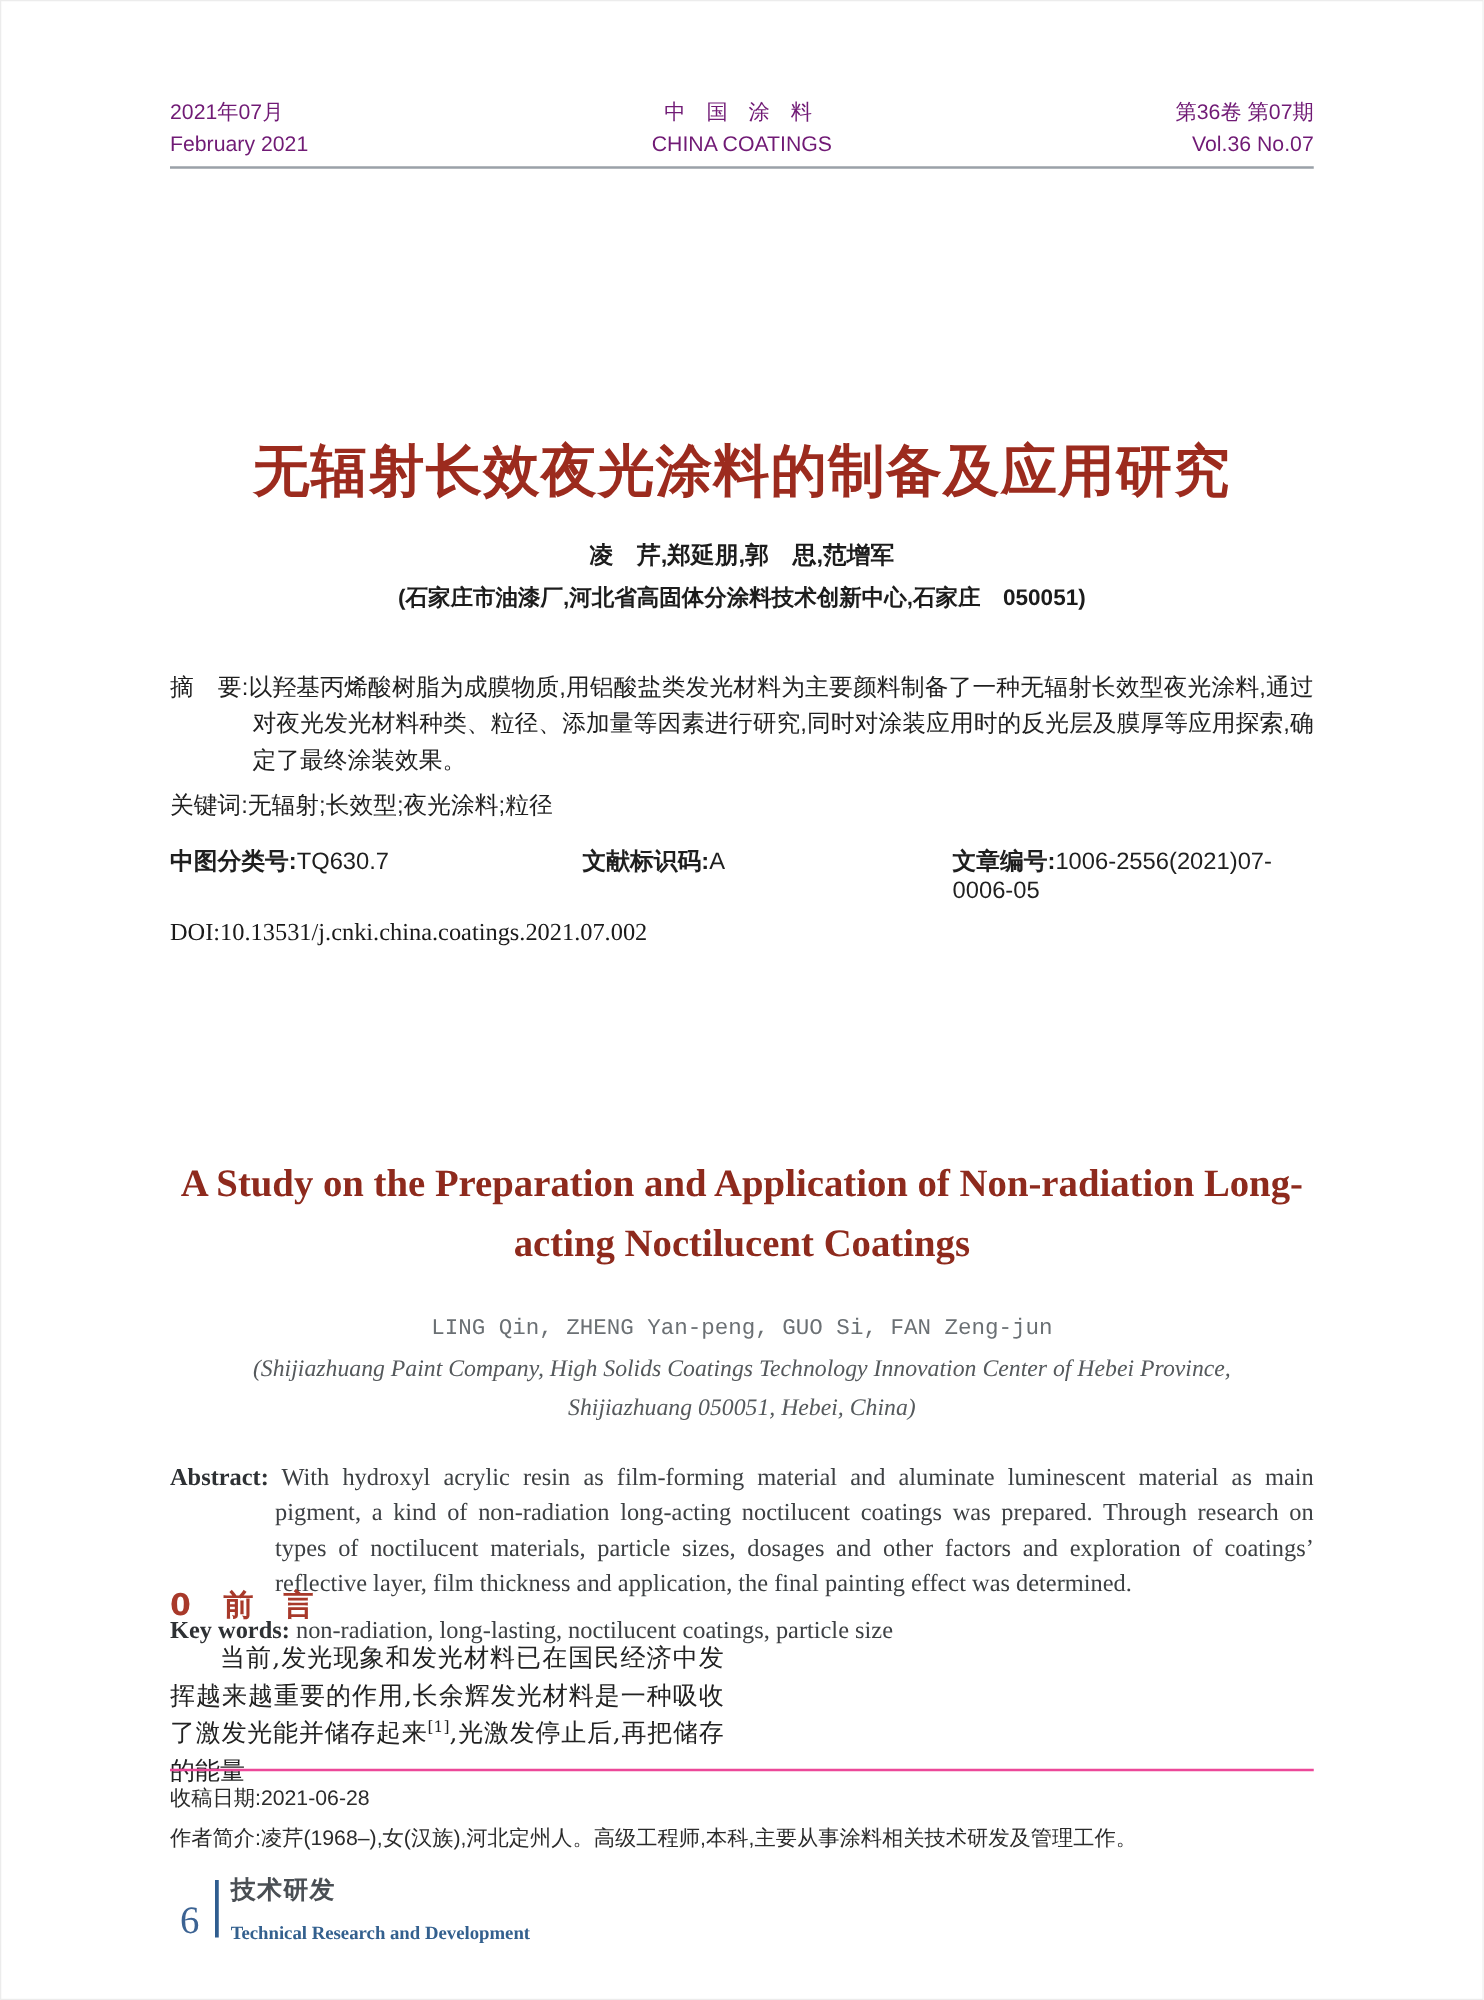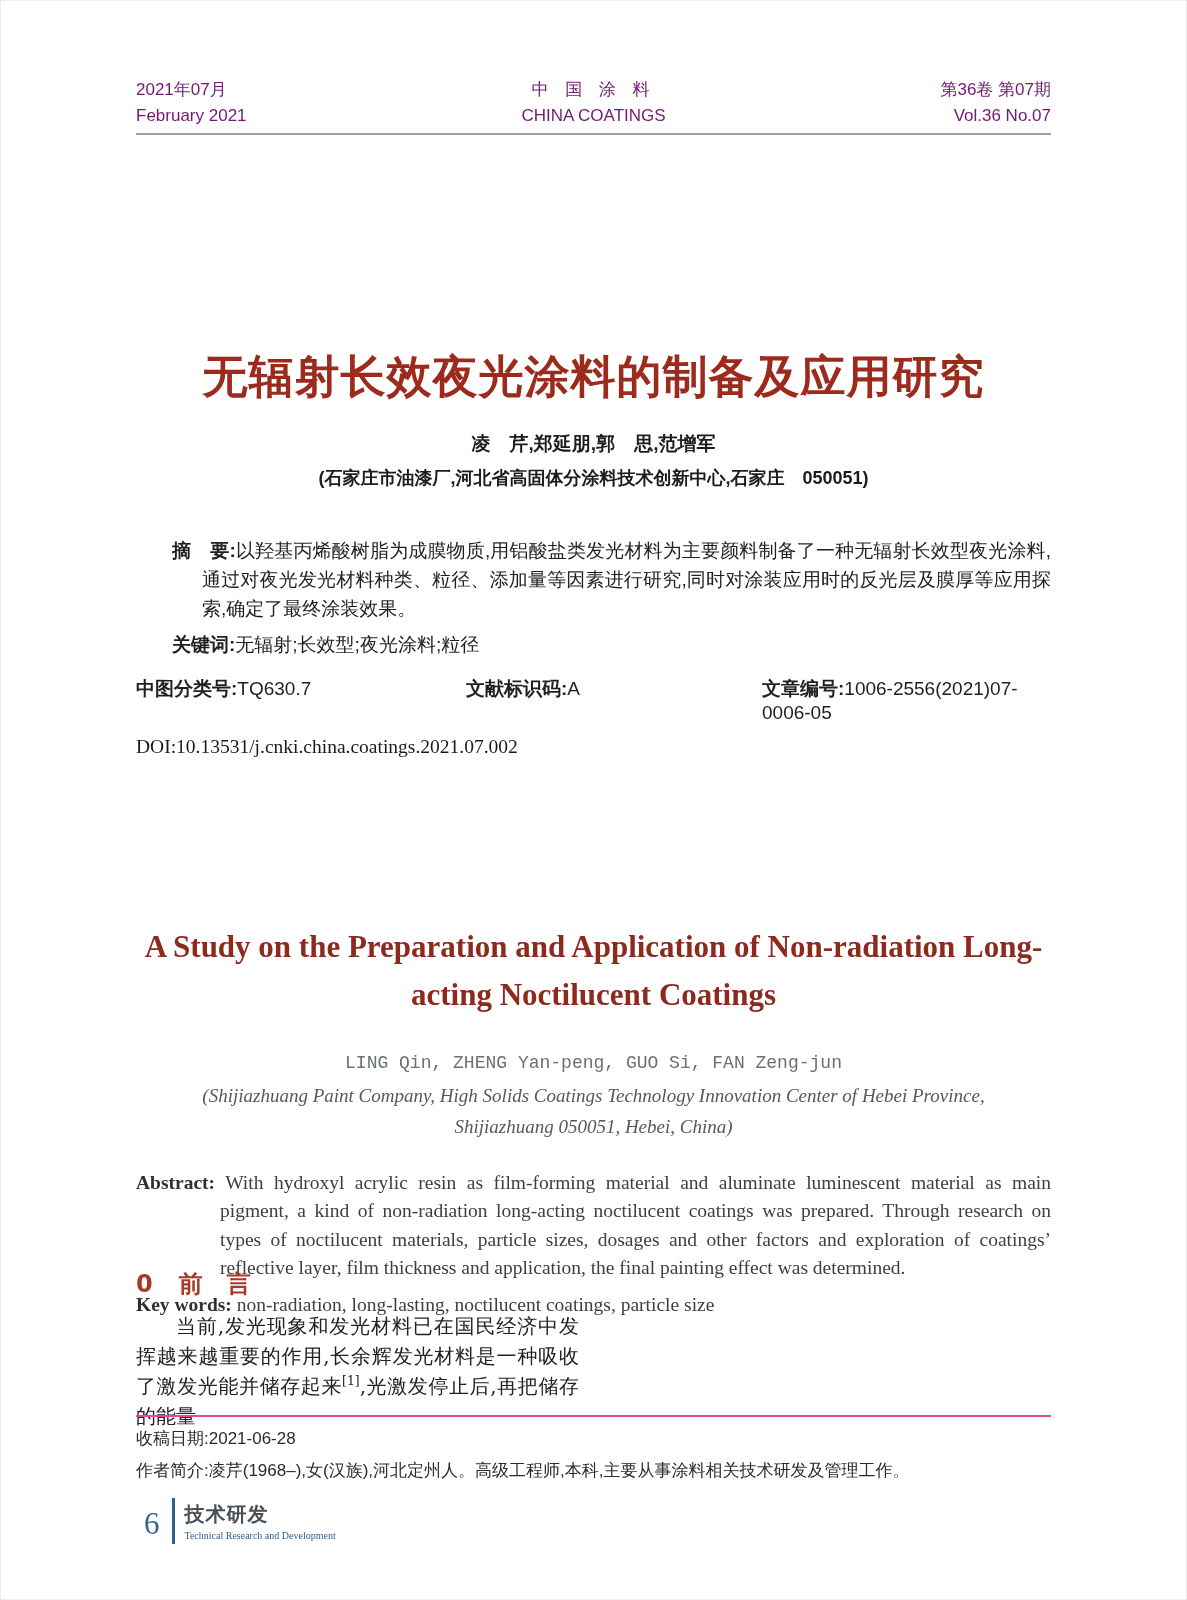--- a/index.html
+++ b/index.html
@@ -21,21 +21,21 @@
 
   
   .cn-title { margin-top:212px; text-align:center; font-size:45px; font-weight:bold;
     color:#9c2b1e; letter-spacing:1px; font-family:"DejaVu Sans", sans-serif; }
   .cn-authors { margin-top:24px; text-align:center; font-size:19px; font-weight:bold; color:#1c1c1c; }
   .cn-affiliation { margin-top:9px; text-align:center; font-size:18px; font-weight:bold; color:#1c1c1c; }
 
   
   .abstract-block { margin-top:46px; font-size:19px; line-height:29px; color:#1f1f1f; }
   .hang-cn { padding-left:66px; text-indent:-66px; text-align:justify; }
-  .abstract-block .label { font-weight:bold;margin-left:36px; }
+  .abstract-block .label { font-weight:normal; }
   .cn-keywords { margin-top:7px; }
 
   
   .meta-row { margin-top:17px; display:grid; grid-template-columns:330px 296px 1fr;
     font-size:19px; color:#1f1f1f; }
   .meta-row .label { font-weight:bold; }
   .doi { margin-top:12px; font-family:"Liberation Serif", serif; font-size:19.5px; color:#1a1a1a; }
 
   
   .en-title { margin-top:165px; text-align:center; font-family:"Liberation Serif", serif;
@@ -68,22 +68,22 @@
     font-size:17px; color:#2b2b2b; }
   .footnote-area .fn-line { margin-bottom:9px; }
 
   
   .page-footer { position:absolute; left:143px; top:1497px; display:flex; align-items:center; }
   .page-num { font-family:"Liberation Serif", serif; font-size:31px; color:#3c6393;
     align-self:flex-end; padding-bottom:2px; }
   .footer-bar { width:3px; height:46px; background:#2f5d8f; margin:0 10px 0 12px; }
   .footer-col .cn { font-size:20px; font-weight:bold; color:#4a4f54;
     font-family:"DejaVu Sans", sans-serif; letter-spacing:1px; }
-  .footer-col .en { font-size:10px; font-weight:normal; color:#33608e;
-    font-family:"Liberation Serif", serif; margin-top:2px; }
+  .footer-col .en { font-size:15px; font-weight:bold; color:#33608e;
+    font-family:"Liberation Serif", serif; margin-top:14px; }
 </style>
 </head>
 <body>
 
 <div class="page">
 
   <header class="journal-header">
     <div class="hdr-left">
       <div>2021年07月</div>
       <div>February 2021</div>

